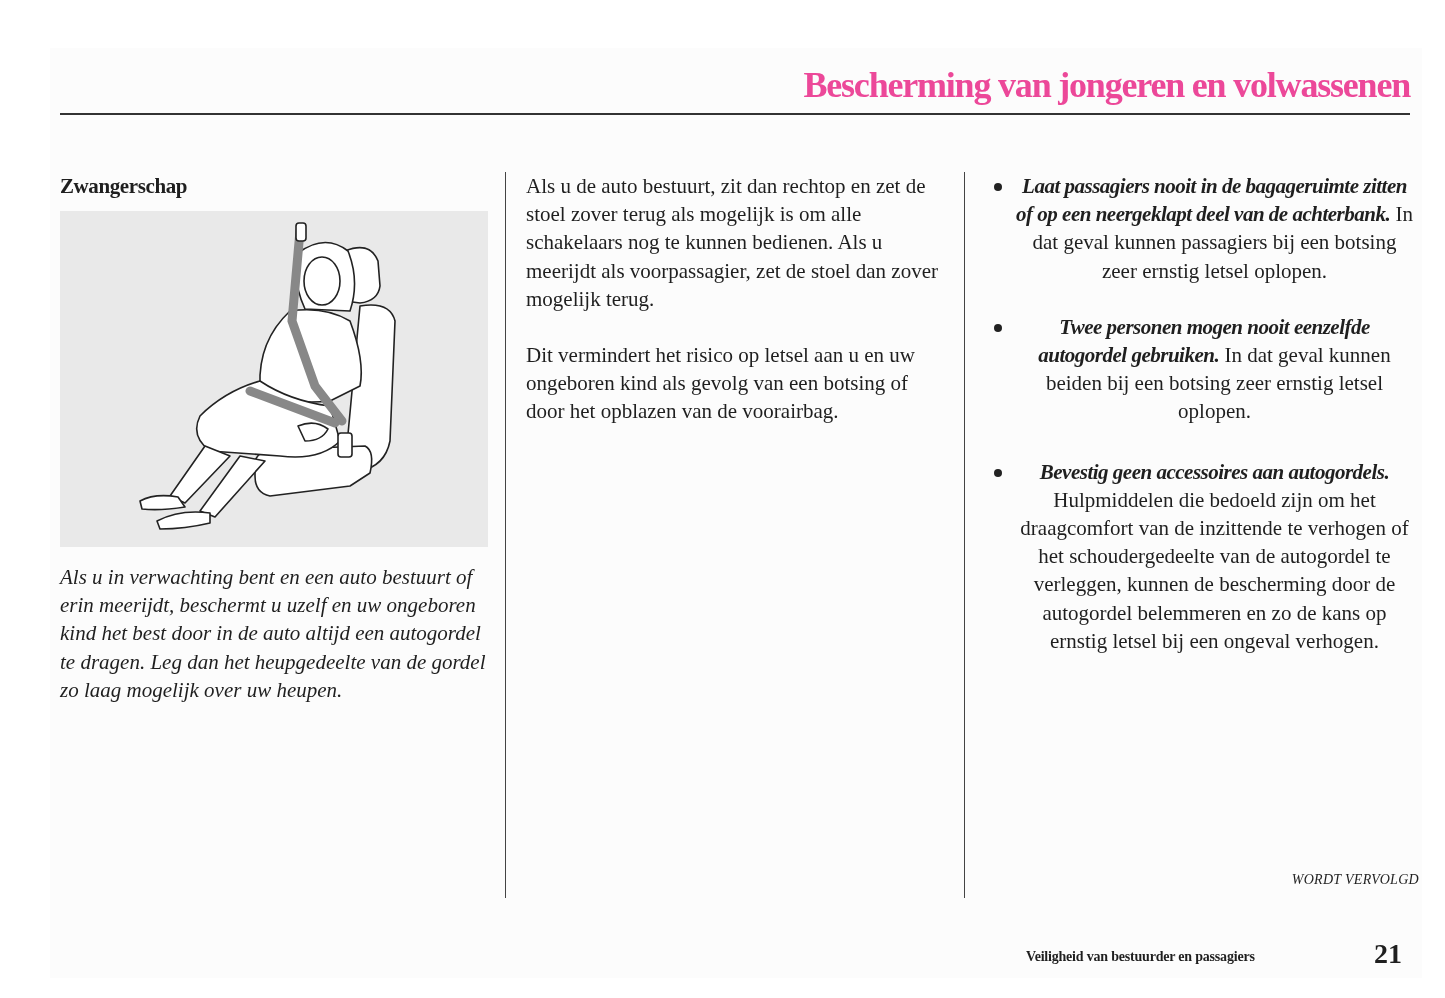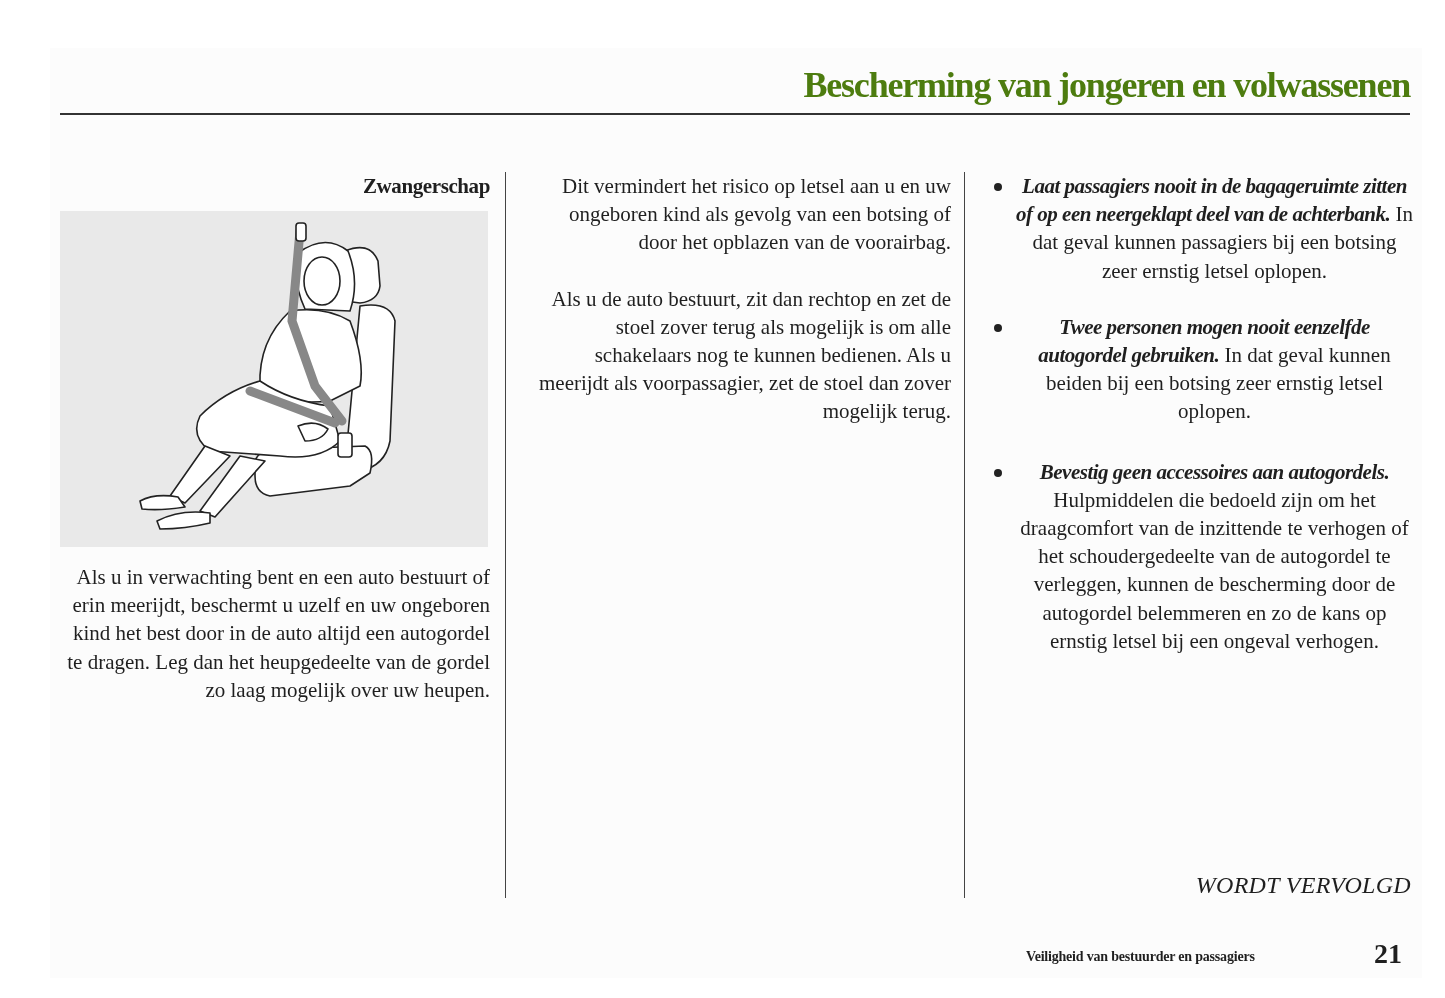--- a/index.html
+++ b/index.html
@@ -5,35 +5,35 @@
   html, body { margin: 0; padding: 0; }
   body {
     width: 1445px; height: 998px; position: relative; overflow: hidden;
     background: #ffffff;
     font-family: "Liberation Serif", "DejaVu Serif", serif;
     color: #1f1f1f;
   }
   .page-bg { position:absolute; left:50px; top:48px; width:1372px; height:930px; background:#fcfcfc; }
   .header-title {
     position:absolute; right:35px; top:64px;
-    font-size:36px; font-weight:bold; letter-spacing:-1.2px; color:#4d7c0f;
+    font-size:36px; font-weight:bold; letter-spacing:-1.2px; color:#ec4899;
   }
   .header-rule { position:absolute; left:60px; top:113px; width:1350px; height:2px; background:#333; }
   .col-rule { position:absolute; width:1px; background:#444; top:172px; height:726px; }
   .col { position:absolute; font-size:21px; line-height:28.2px; }
-  .col p { margin:0;text-align:right; }
+  .col p { margin:0; }
   .section-heading { font-weight:bold; font-size:21px; letter-spacing:-0.4px; }
   .illustration {
     position:absolute; left:60px; top:211px; width:428px; height:336px; background:#e9e9e9;
   }
   .bullets { list-style:none; margin:0; padding:0;text-align:center; }
   .bullets li { position:relative; padding-left:27px; }
   .bullets li .dot { position:absolute; left:8px; top:11px; width:8px; height:8px; border-radius:50%; background:#222; }
   .bullets li .em { font-weight:bold; font-style:italic; letter-spacing:-0.5px; }
-  .continued { position:absolute; right:34px; top:872px; font-size:24px; font-style:italic; letter-spacing:0.3px; }
+  .continued { position:absolute; right:26px; top:872px; font-size:14px; font-style:italic; letter-spacing:0.3px; }
   .footer-section { position:absolute; left:1026px; top:949px; font-size:14px; font-weight:bold; letter-spacing:-0.2px; }
   .page-number { position:absolute; left:1374px; top:938px; font-family:Liberation Serif, serif; font-size:28px; font-weight:bold; }
 </style>
 </head>
 <body>
 
 <div class="page-bg"></div>
 
 <div class="header-title">Bescherming van jongeren en volwassenen</div>
 <div class="header-rule"></div>
@@ -71,29 +71,29 @@
 
     <path d="M240 20 L232 110 L255 175 L282 210" fill="none" stroke="#888" stroke-width="9" stroke-linecap="round"></path>
     <path d="M190 180 Q230 195 275 212" fill="none" stroke="#888" stroke-width="9" stroke-linecap="round"></path>
 
     <rect x="236" y="12" width="10" height="18" rx="3" fill="#fff" stroke="#222" stroke-width="1.6"></rect>
 
     <rect x="278" y="222" width="14" height="24" rx="3" fill="#fff" stroke="#222" stroke-width="1.6"></rect>
   </svg>
 </div>
 
-<div class="col" style="left:60px; top:563px; width:430px;">
+<div class="col" style="left:60px; top:563px; width:430px;font-style:italic;">
   <p>Als u in verwachting bent en een auto bestuurt of erin meerijdt, beschermt u uzelf en uw ongeboren kind het best door in de auto altijd een autogordel te dragen. Leg dan het heupgedeelte van de gordel zo laag mogelijk over uw heupen.</p>
 </div>
 
 <div class="col-rule" style="left:505px;"></div>
 
 <div class="col" style="left:526px; top:172px; width:425px;">
+  <p style="margin-bottom:28px;">Als u de auto bestuurt, zit dan rechtop en zet de stoel zover terug als mogelijk is om alle schakelaars nog te kunnen bedienen. Als u meerijdt als voorpassagier, zet de stoel dan zover mogelijk terug.</p>
   <p style="margin-bottom:28px;">Dit vermindert het risico op letsel aan u en uw ongeboren kind als gevolg van een botsing of door het opblazen van de voorairbag.</p>
-  <p style="margin-bottom:28px;">Als u de auto bestuurt, zit dan rechtop en zet de stoel zover terug als mogelijk is om alle schakelaars nog te kunnen bedienen. Als u meerijdt als voorpassagier, zet de stoel dan zover mogelijk terug.</p>
 </div>
 
 <div class="col-rule" style="left:964px;"></div>
 
 <div class="col" style="left:986px; top:172px; width:430px;">
   <ul class="bullets">
     <li style="margin-bottom:28px;">
       <span class="dot"></span>
       <span class="em">Laat passagiers nooit in de bagageruimte zitten of op een neergeklapt deel van de achterbank.</span><span> In dat geval kunnen passagiers bij een botsing zeer ernstig letsel oplopen.</span>
     </li>

